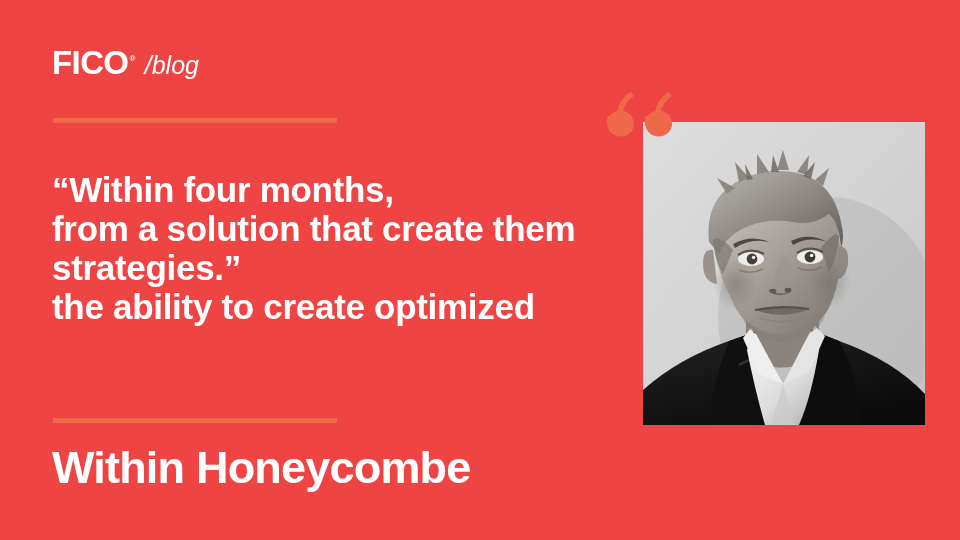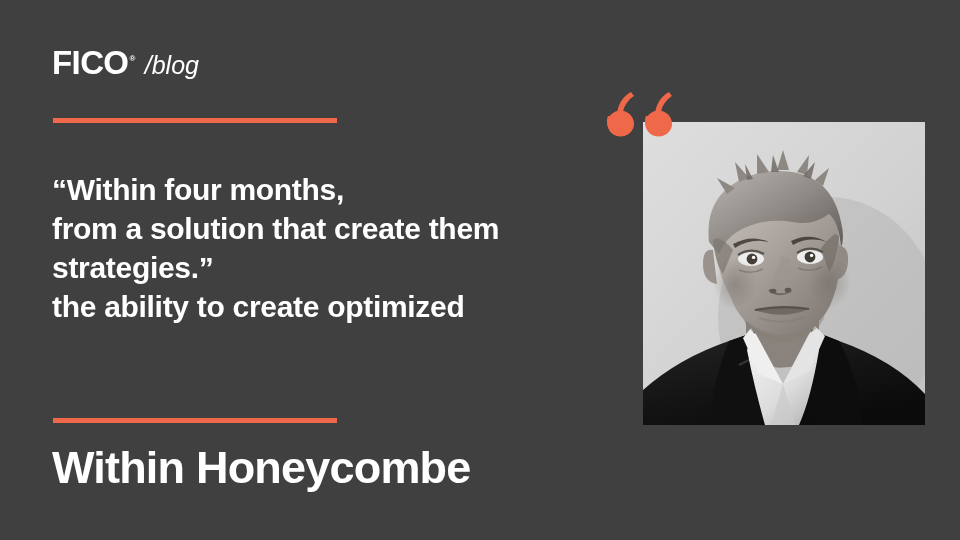--- a/index.html
+++ b/index.html
@@ -9,21 +9,21 @@
   body {
     width: 960px;
     height: 540px;
     overflow: hidden;
     font-family: "Liberation Sans", sans-serif;
   }
   #card {
     position: relative;
     width: 960px;
     height: 540px;
-    background: #404040;
+    background: #ef4444;
     overflow: hidden;
   }
 
   
   #brand {
     position: absolute;
     left: 52px;
     top: 46px;
     display: flex;
     align-items: baseline;
@@ -69,21 +69,21 @@
   #rule-bottom { top: 418px; }
 
   
   #quote {
     position: absolute;
     left: 52px;
     top: 170px;
     width: 540px;
     margin: 0;
     color: #FFFFFF;
-    font-size: 30px;
+    font-size: 35px;
     font-weight: 700;
     line-height: 39px;
     letter-spacing: -0.3px;
   }
   #quote .qline { display: block; }
 
   
   #attribution {
     position: absolute;
     left: 52px;

